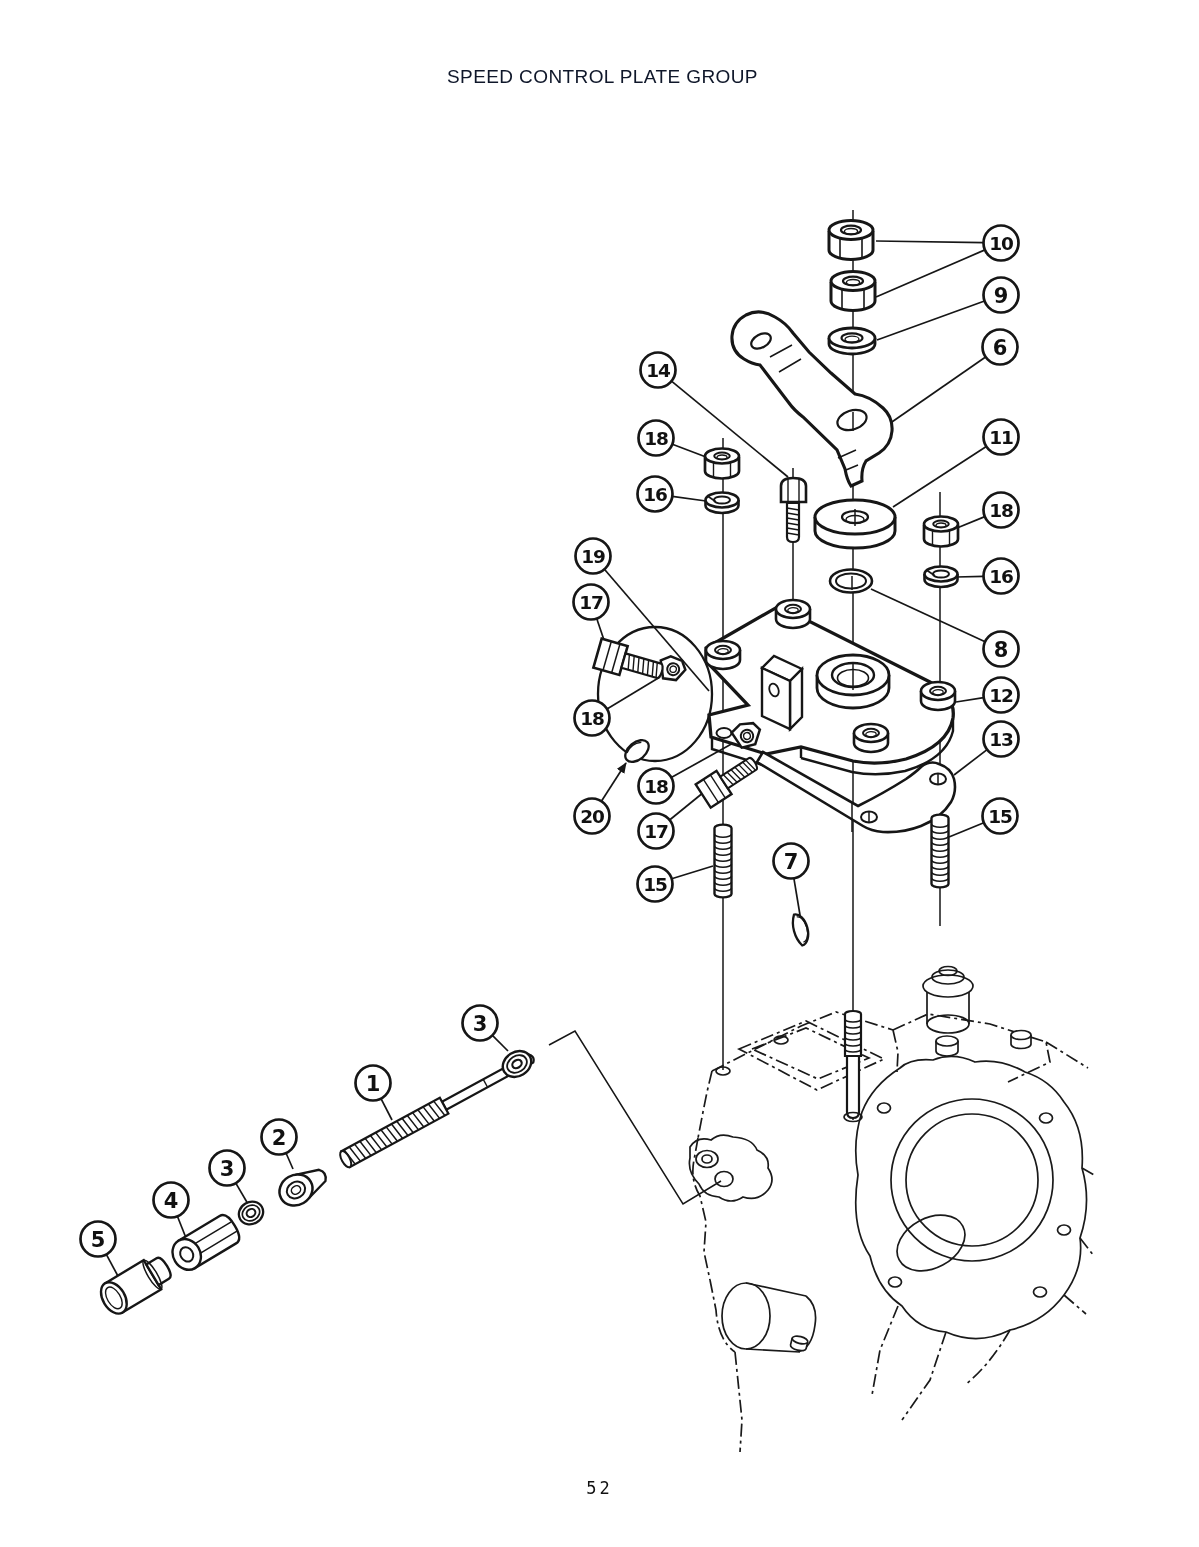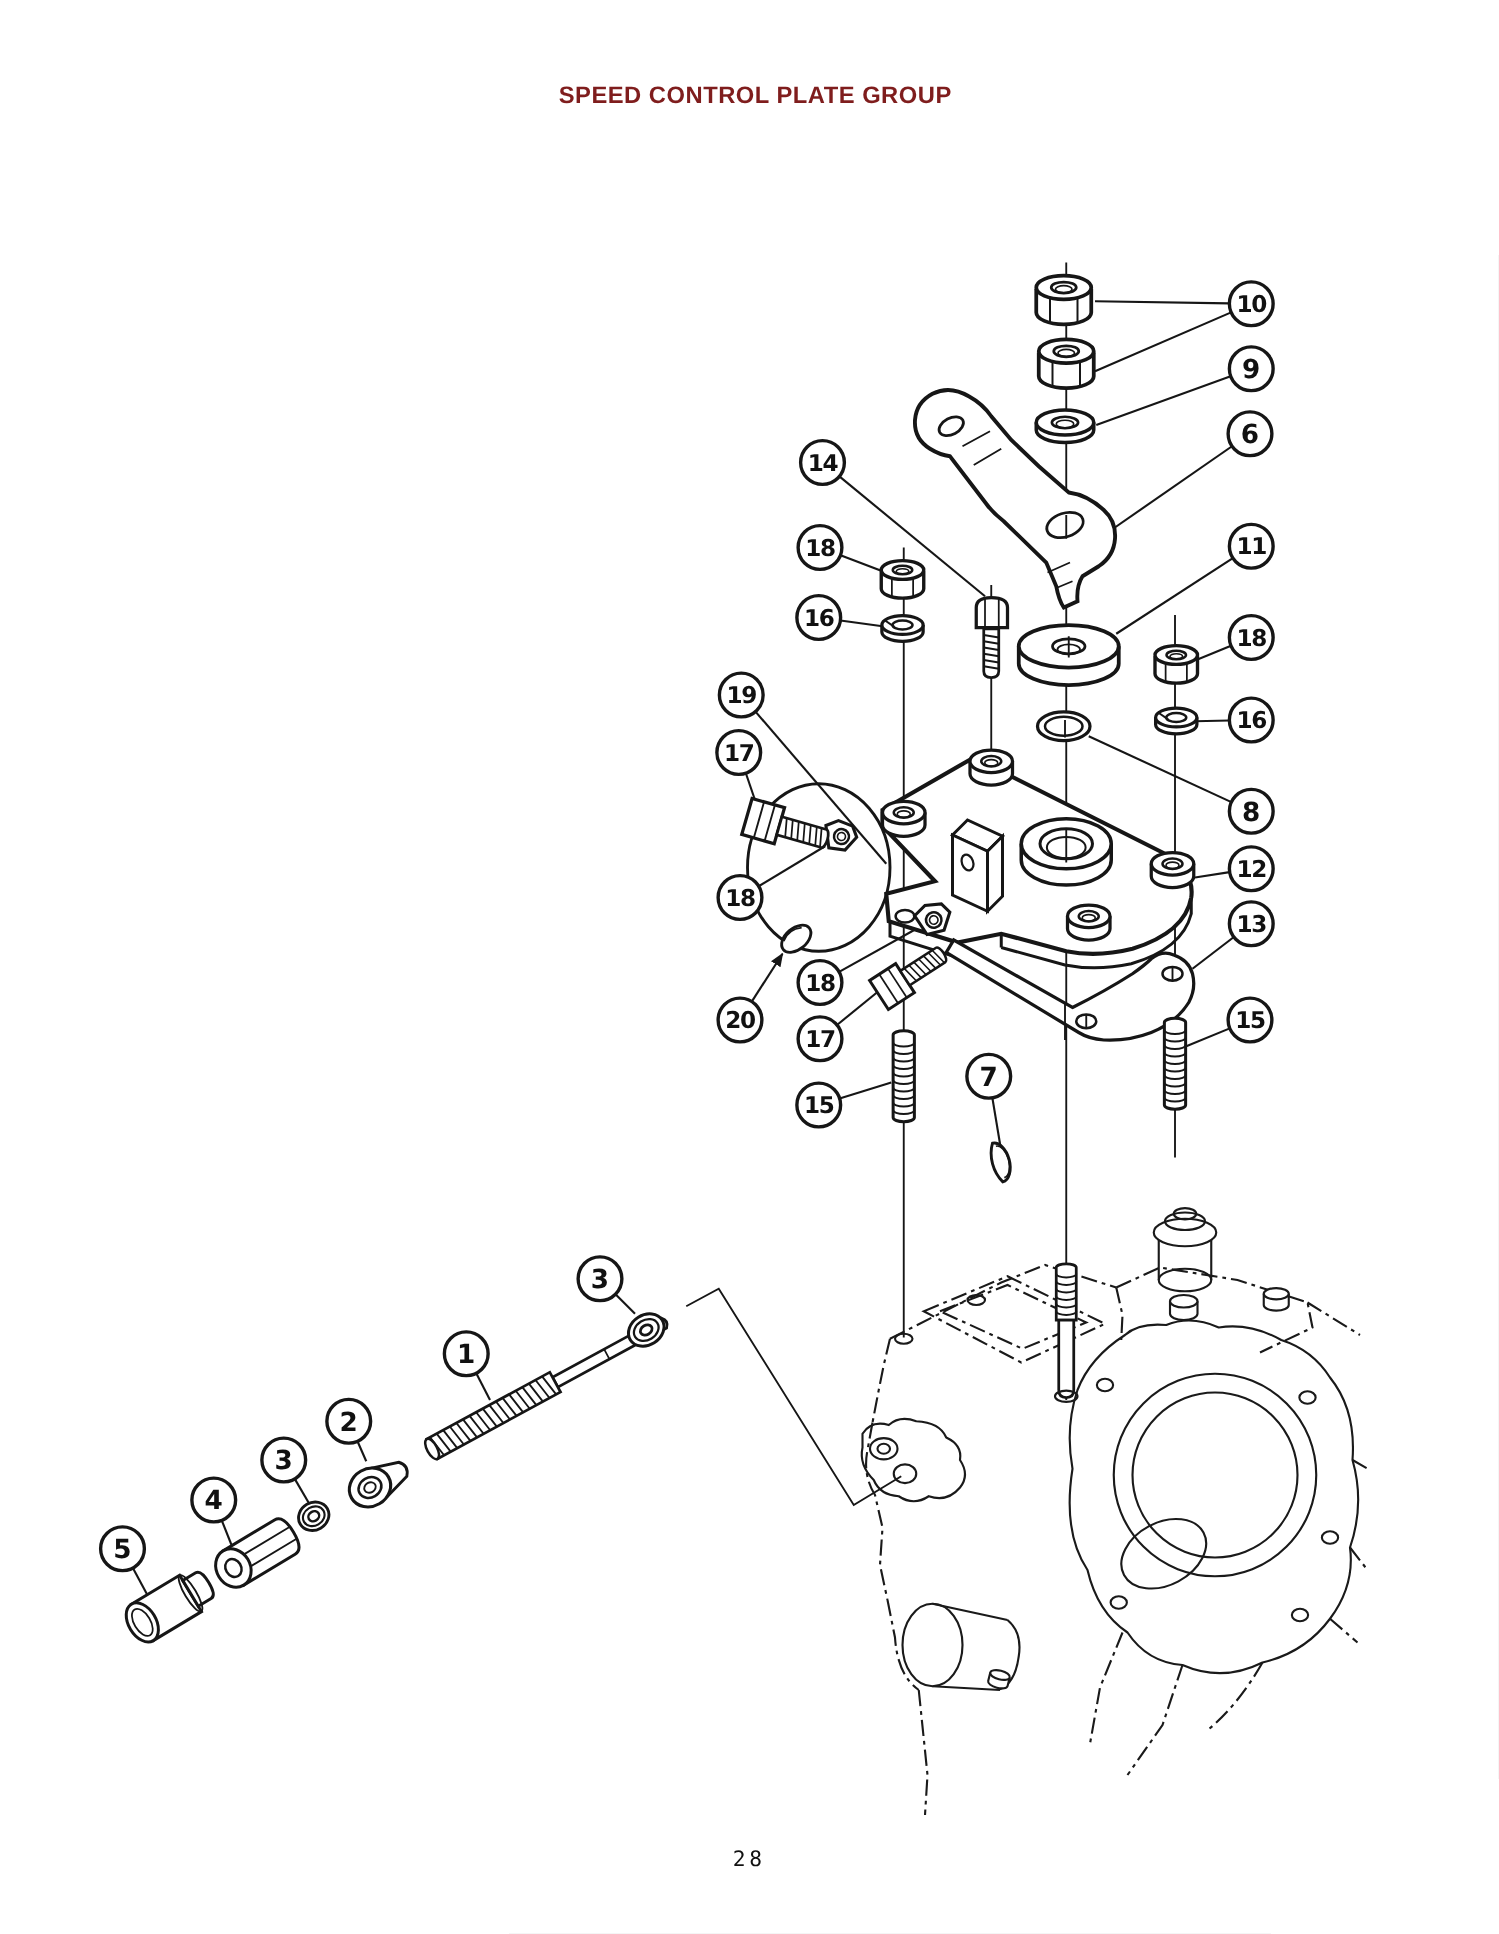--- a/index.html
+++ b/index.html
@@ -1,19 +1,19 @@
 <!DOCTYPE html>
 <html><head>
 <meta charset="utf-8">
 <style>
   html,body{margin:0;padding:0;background:#e8e8e8;}
   .page{position:relative;width:1199px;height:1547px;background:#ffffff;overflow:hidden;
         font-family:"Liberation Sans",sans-serif;}
-  .title{position:absolute;left:447px;top:66px;font-size:19px;font-weight:bold;
-         letter-spacing:.4px;color:#7f1d1d;white-space:nowrap;}
+  .title{position:absolute;left:447px;top:66px;font-size:19px;font-weight:normal;
+         letter-spacing:.4px;color:#0f172a;white-space:nowrap;}
   .pagenum{position:absolute;left:0;top:1478px;width:1199px;text-align:center;
            font-family:"DejaVu Sans Mono",monospace;font-size:17px;letter-spacing:3px;color:#111;}
   svg{position:absolute;left:0;top:0;}
   .thin{stroke:#161616;stroke-width:1.5;fill:none;}
   .leader{stroke:#161616;stroke-width:1.7;fill:none;}
   .balloon{fill:#fff;stroke:#161616;stroke-width:2.7;}
   .balloon-text{font-family:"DejaVu Sans",sans-serif;font-weight:bold;fill:#111;}
   .ph{stroke:#1a1a1a;stroke-width:1.7;fill:none;stroke-dasharray:13 4 3 4;}
   .sol{stroke:#1a1a1a;stroke-width:1.7;fill:none;}
   .solw{fill:#fff;stroke:#1a1a1a;stroke-width:1.7;}
@@ -453,14 +453,14 @@
           <circle cx="171" cy="1200" r="17.5" class="balloon"></circle>
           <text x="171" y="1200" text-anchor="middle" class="balloon-text" font-size="21" dy="7.5">4</text>
         </g>
         <g>
           <circle cx="98" cy="1239" r="17.5" class="balloon"></circle>
           <text x="98" y="1239" text-anchor="middle" class="balloon-text" font-size="21" dy="7.5">5</text>
         </g>
       </g>
   </svg>
 
-  <div class="pagenum">28</div>
+  <div class="pagenum">52</div>
 </div>
 
 </body></html>

